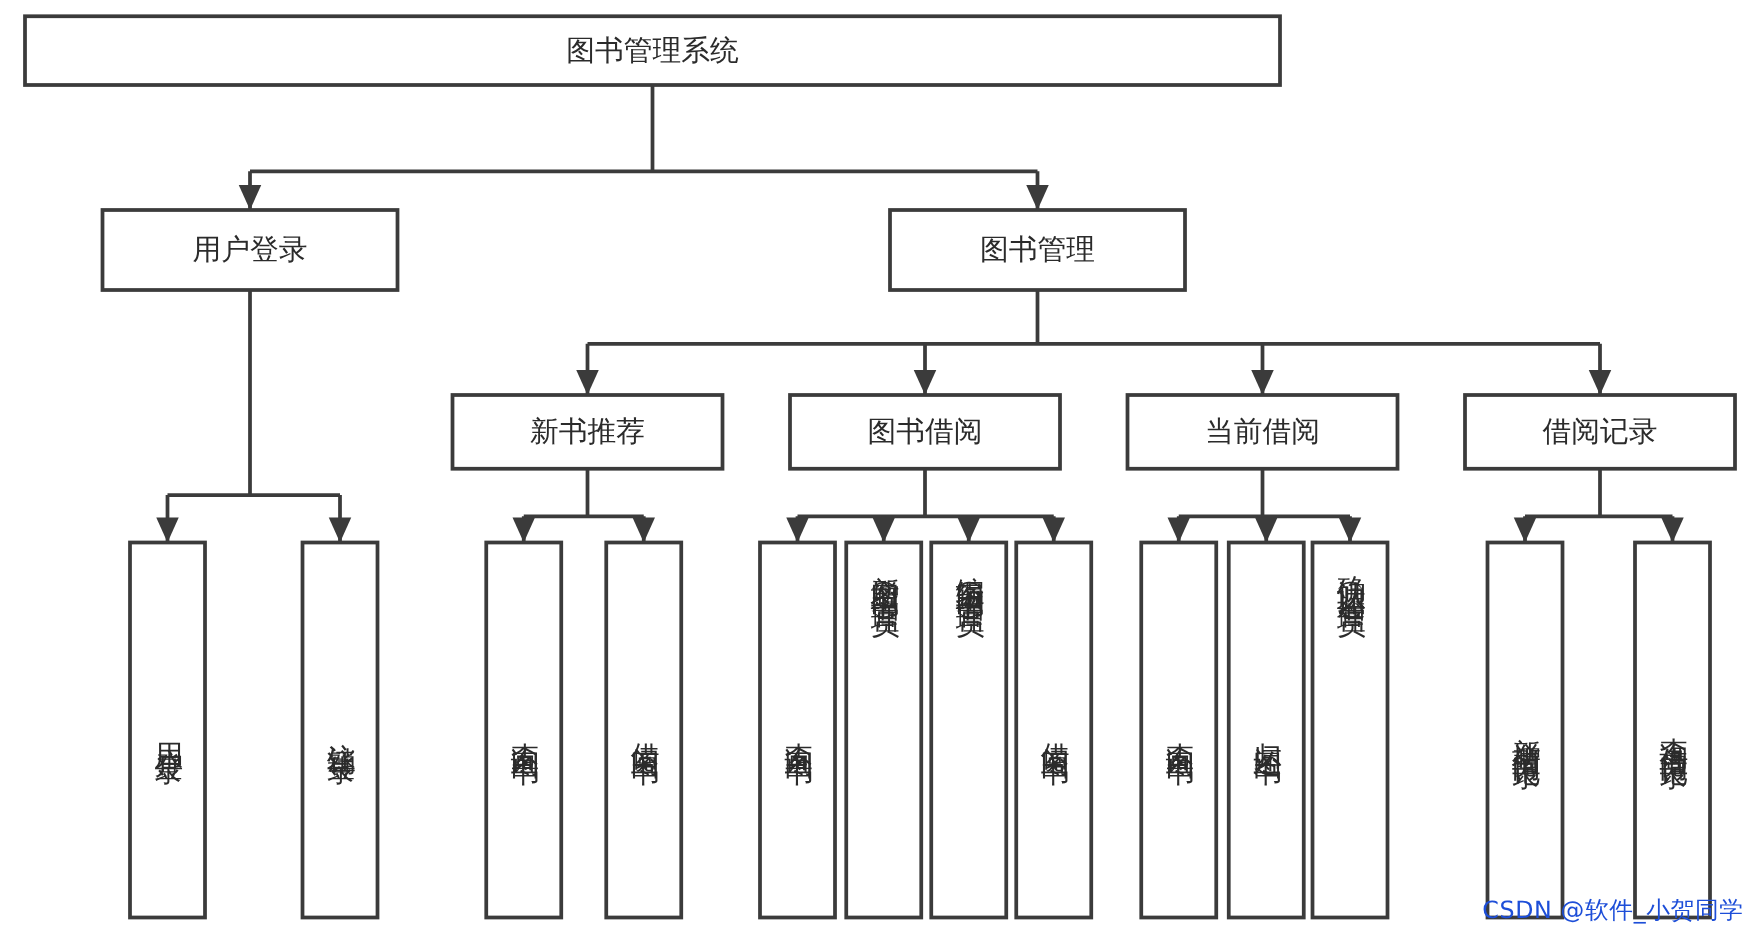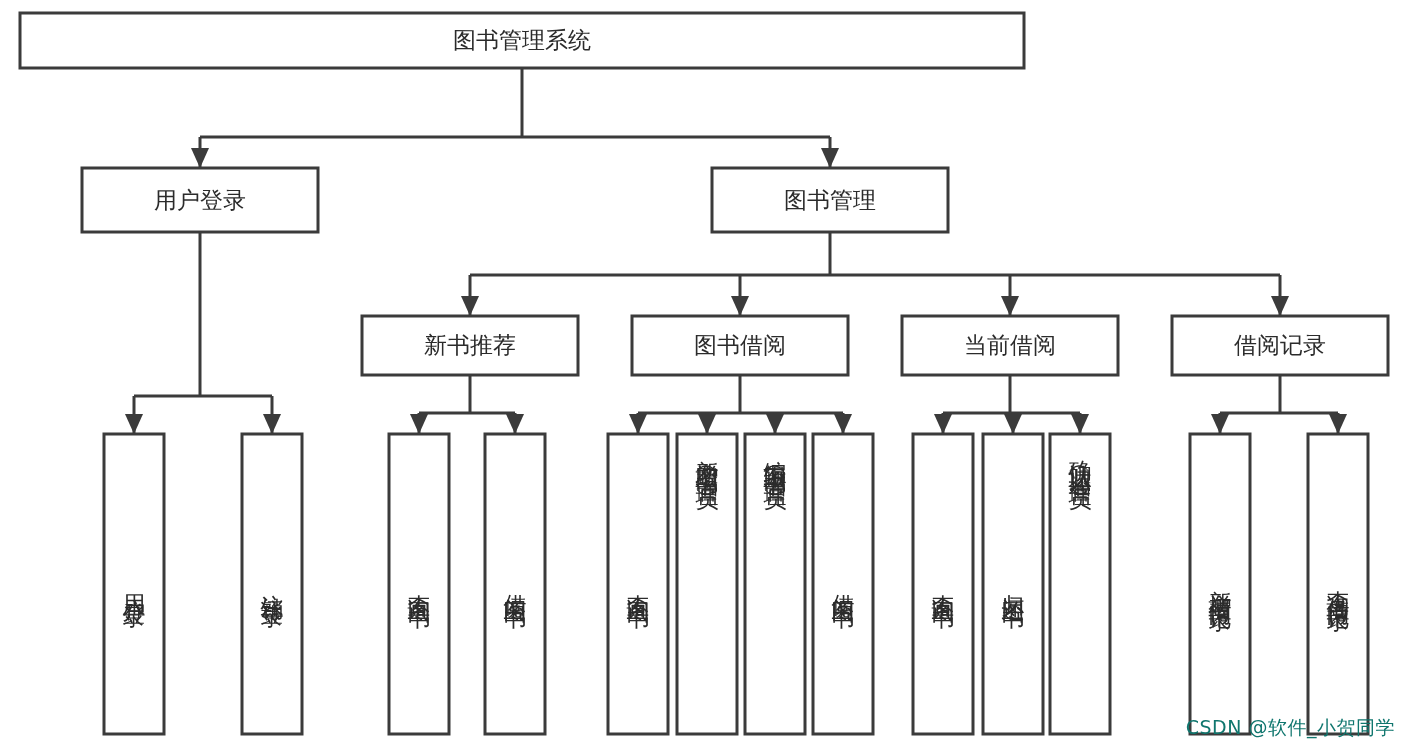--- a/index.html
+++ b/index.html
@@ -37,21 +37,21 @@
     letter-spacing:4px;
     color:#2b2b2b;
     white-space:nowrap;
   }
   #watermark{
     position:absolute;
     right:10px;
     bottom:6px;
     font-family:"DejaVu Sans","Liberation Sans",sans-serif;
     font-size:19px;
-    color:#0f766e;
+    color:#1d4ed8;
     white-space:nowrap;
     letter-spacing:0.5px;
   }
 </style>
 </head>
 <body>
 
 <div id="diagram-root">
 
   <svg id="tree" viewBox="0 0 1405 747">

